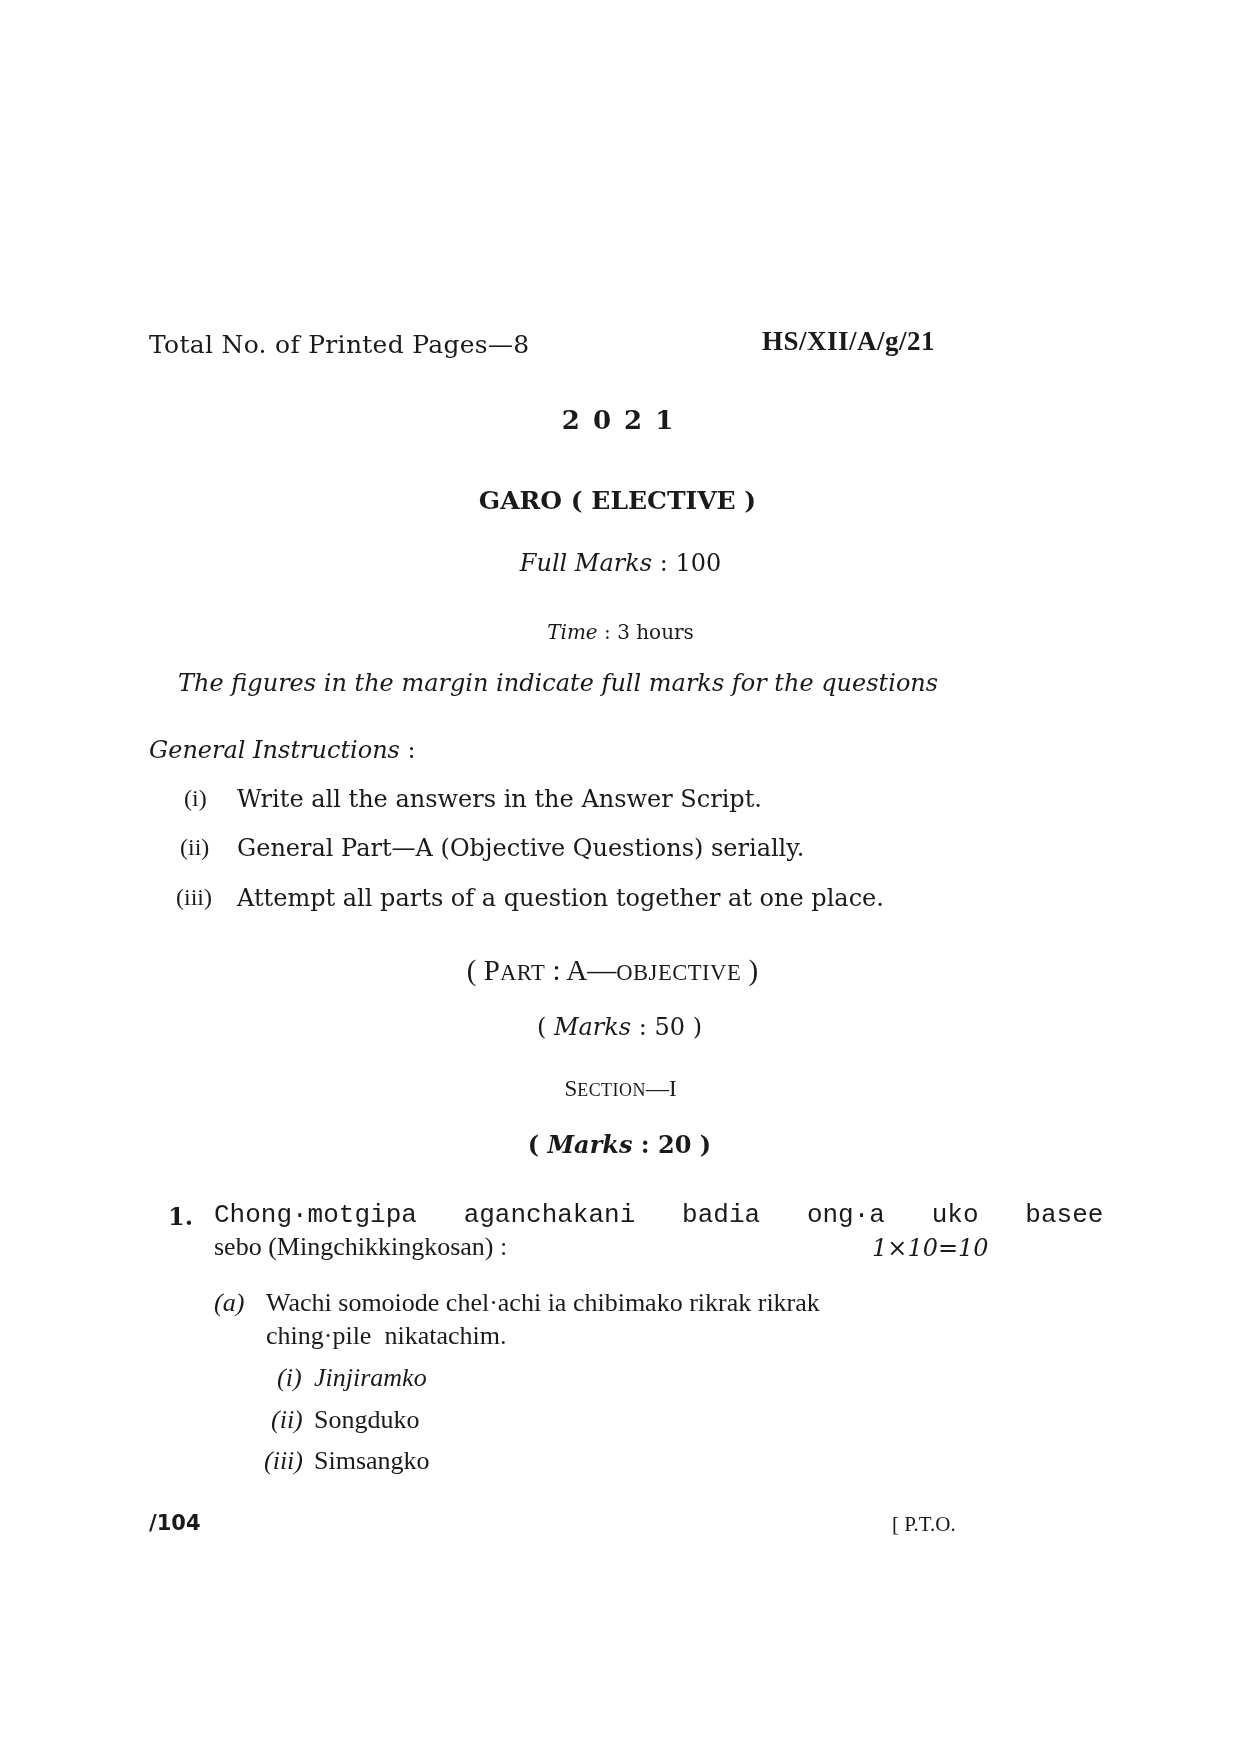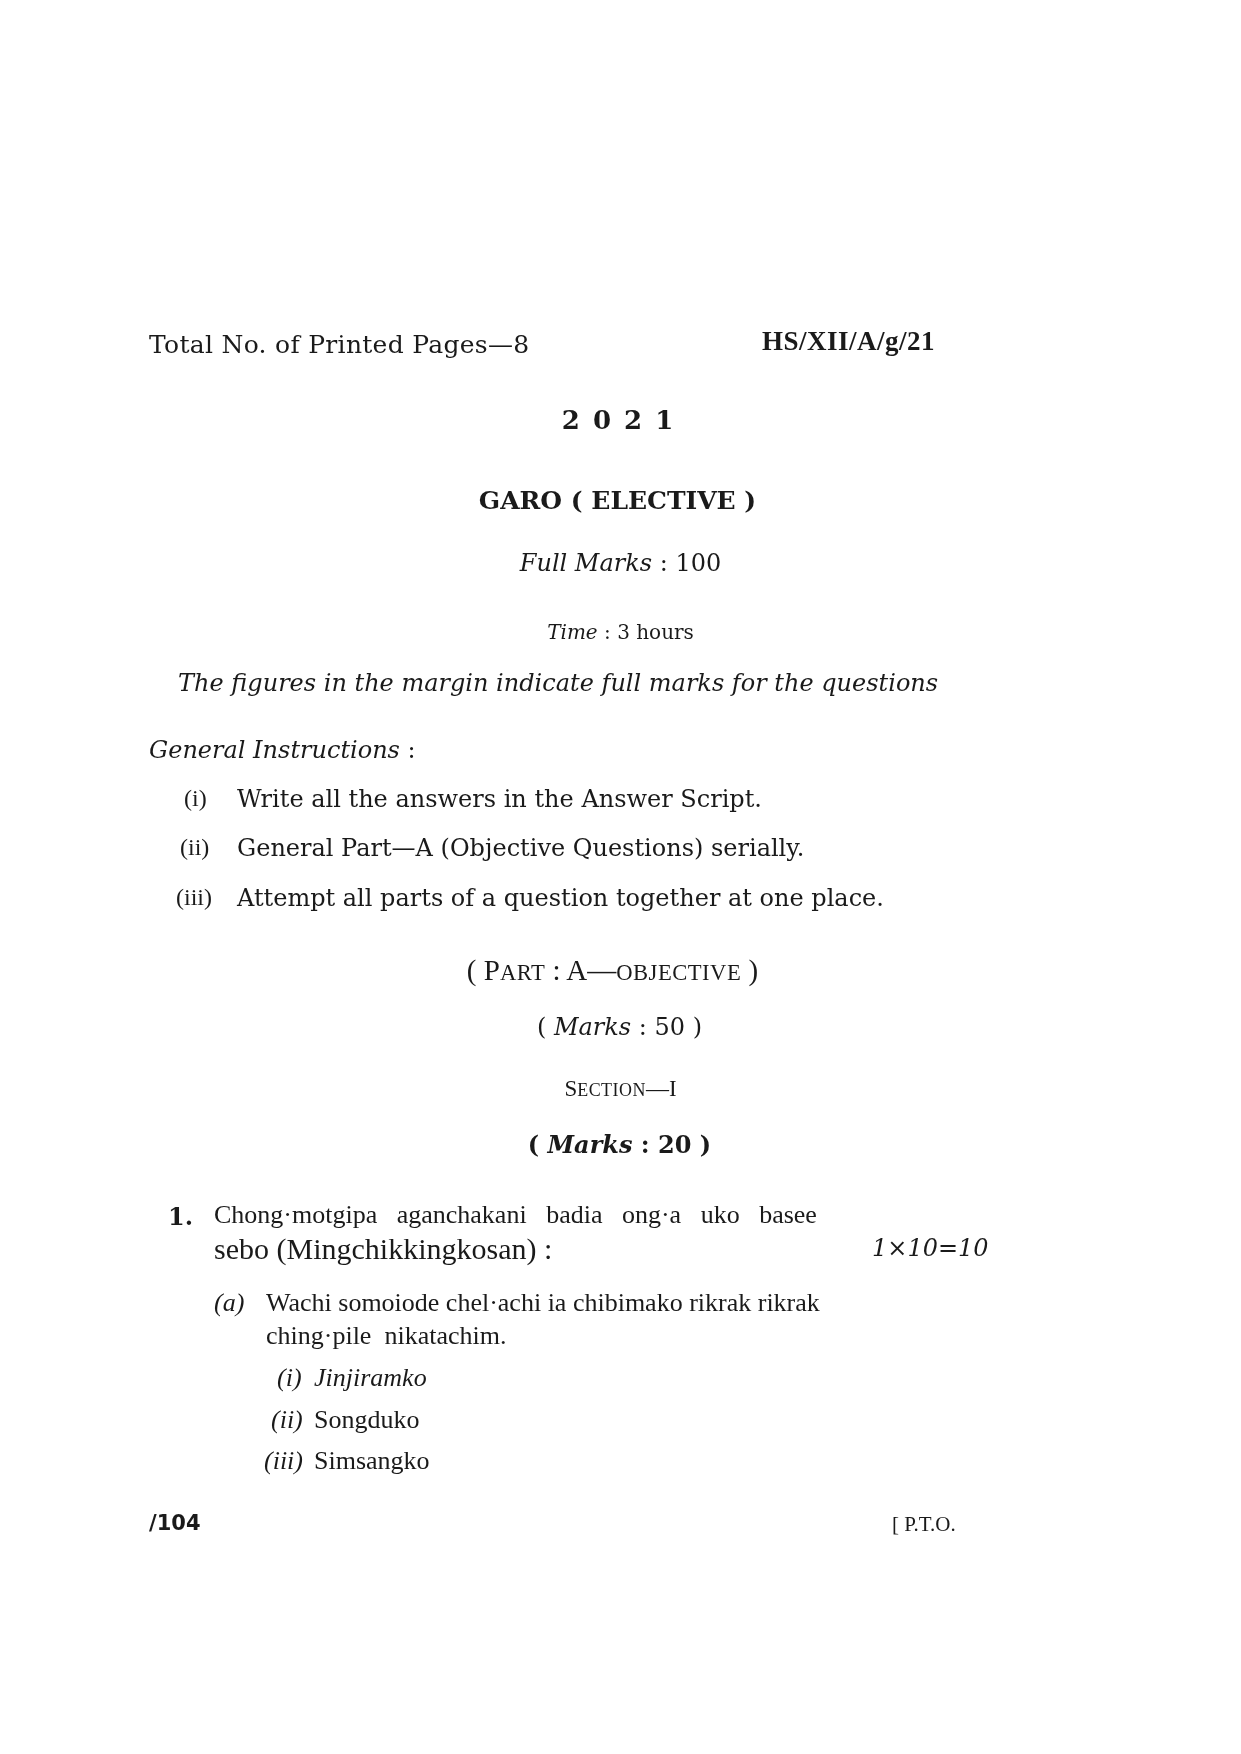--- a/index.html
+++ b/index.html
@@ -59,22 +59,22 @@
 </div>
 
 <div class="abs serif center" style="top:1076px; font-size:23px;">
   <span>S</span><span class="sc-small">ECTION</span><span>—I</span>
 </div>
 <div class="abs bookman center" style="top:1130px; font-size:24px; left:-1px;font-weight:bold;">
   <span>( </span><span class="it">Marks</span><span> : </span><span>20</span><span> )</span>
 </div>
 
 <div class="abs bookman b" style="left:168px; top:1202px; font-size:24px;">1.</div>
-<div class="abs serif" style="left:214px; top:1200px; font-size:26px; white-space:pre;">Chong·motgipa   aganchakani   badia   ong·a   uko   basee</div>
-<div class="abs serif" style="left:214px; top:1232px; font-size:30px;">sebo (Mingchikkingkosan) :</div>
+<div class="abs serif" style="left:214px; top:1200px; font-size:26px; white-space:pre;font-family:Liberation Mono, monospace;">Chong·motgipa   aganchakani   badia   ong·a   uko   basee</div>
+<div class="abs serif" style="left:214px; top:1232px; font-size:26px;">sebo (Mingchikkingkosan) :</div>
 <div class="abs bookman" style="left:872px; top:1234px; font-size:24px;font-style:italic;">1×10=10</div>
 
 <div class="abs serif it" style="left:214px; top:1288px; font-size:26px;">(a)</div>
 <div class="abs serif" style="left:266px; top:1288px; font-size:26px;">Wachi somoiode chel·achi ia chibimako rikrak rikrak</div>
 <div class="abs serif" style="left:266px; top:1321px; font-size:26px; white-space:pre;">ching·pile  nikatachim.</div>
 
 <div class="abs" style="left:0; top:1363px; font-size:26px;">
   <span class="abs serif it" style="left:277px;">(i)</span>
   <span class="abs serif" style="left:314px;font-style:italic;">Jinjiramko</span>
 </div>

